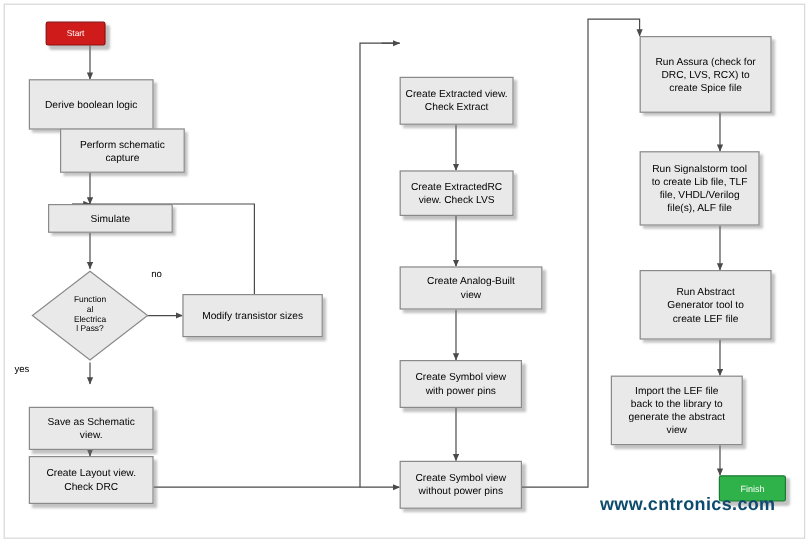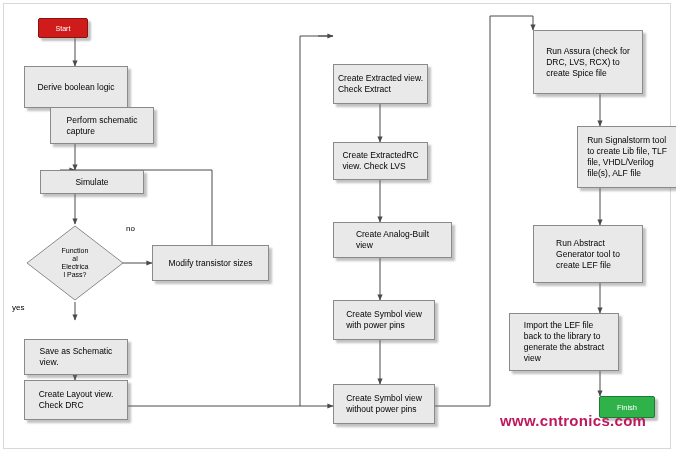--- a/index.html
+++ b/index.html
@@ -30,21 +30,21 @@
     box-sizing: border-box;
   }
   .node {
     position: absolute;
     box-sizing: border-box;
     background: #e9e9e9;
     border: 1px solid #8a8a8a;
     color: #000000;
     font-size: 8.5px;
     line-height: 11px;
-    text-align: left;
+    text-align: center;
     display: flex;
     align-items: center;
     justify-content: center;
     padding: 1px 2px;
     white-space: pre-line;
     box-shadow: 3px 3px 2px rgba(120,120,120,0.45);
   }
   .node.start {
     background: #d01b1b;
     border: 1px solid #8c1111;
@@ -84,21 +84,21 @@
     color: #000;
   }
   .lbl {
     position: absolute;
     font-size: 8px;
     color: #000;
   }
   .watermark {
     position: absolute;
     font-size: 15px;
-    color: #be185d;
+    color: #0c4a6e;
     font-weight: bold;
     letter-spacing: 0.3px;
   }
   svg.edges {
     position: absolute;
     left: 0;
     top: 0;
     width: 676px;
     height: 454px;
     pointer-events: none;
@@ -199,21 +199,21 @@
   <div class="node" style="left:333px; top:300px; width:102px; height:40px;">Create Symbol view
 with  power pins</div>
 
   <div class="node" style="left:333px; top:384px; width:102px; height:40px;">Create Symbol view
 without  power pins</div>
 
   <div class="node" style="left:533px; top:30px; width:110px; height:64px;">Run Assura (check for
 DRC, LVS, RCX) to
 create Spice file</div>
 
-  <div class="node" style="left:533px; top:126px; width:100px; height:62px;margin-left:44px;">Run Signalstorm tool
+  <div class="node" style="left:533px; top:126px; width:100px; height:62px;">Run Signalstorm tool
 to create Lib file, TLF
 file,  VHDL/Verilog
 file(s), ALF file</div>
 
   <div class="node" style="left:533px; top:225px; width:110px; height:58px;">Run Abstract
 Generator tool to
 create LEF file</div>
 
   <div class="node" style="left:509px; top:313px; width:110px; height:58px;">Import the LEF file
 back to the library to

